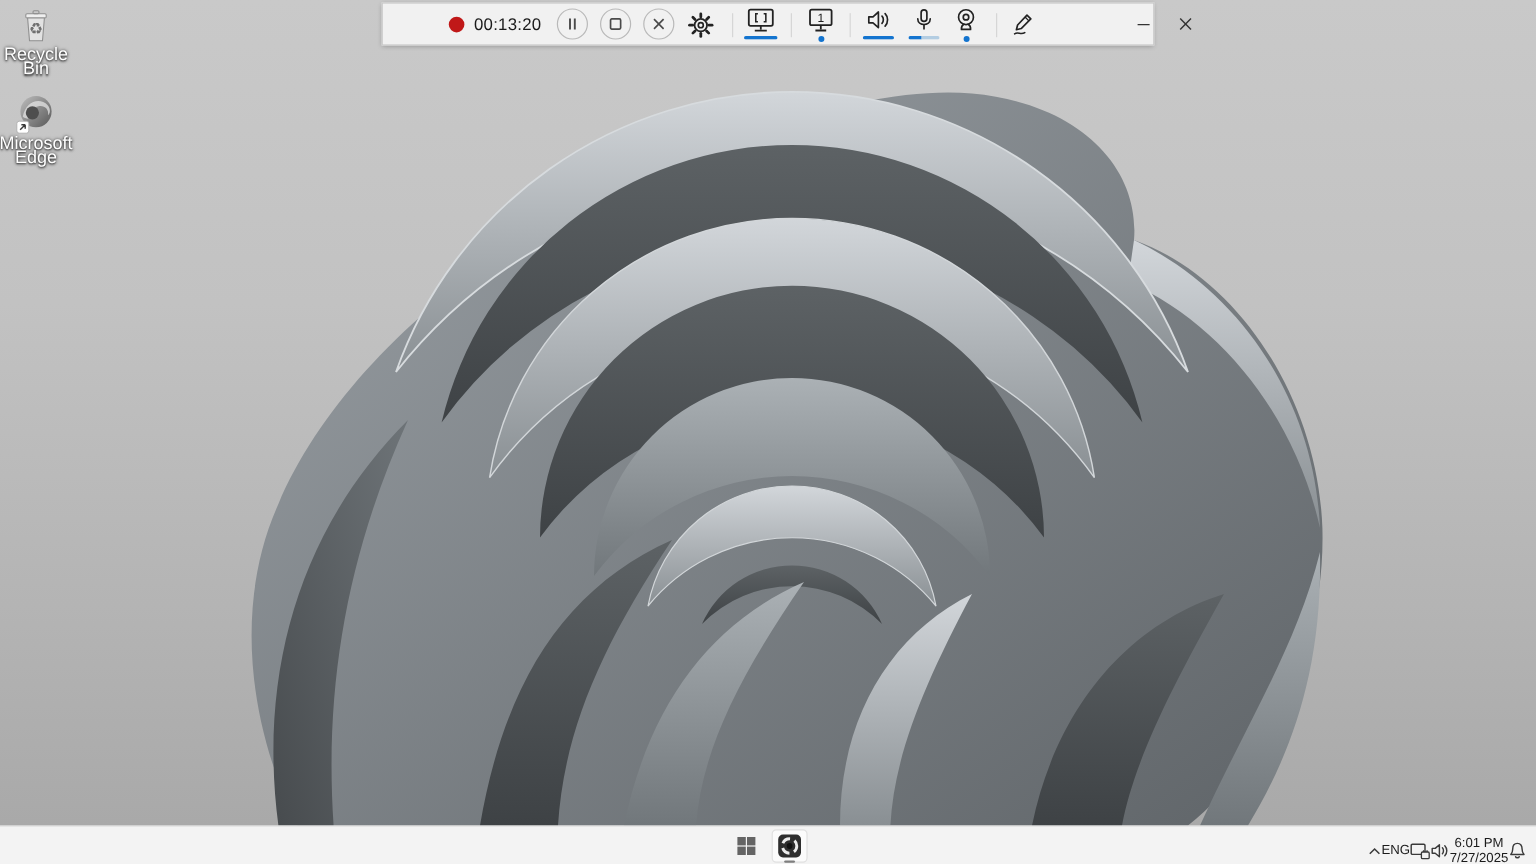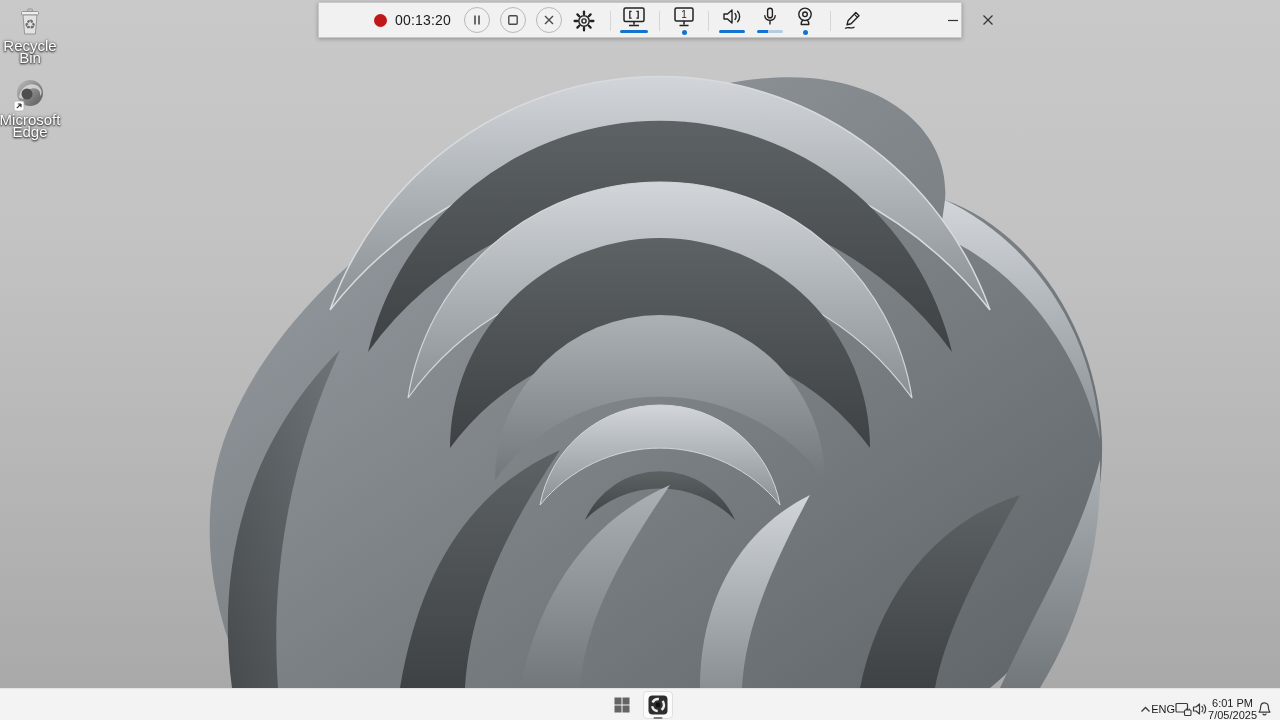--- a/index.html
+++ b/index.html
@@ -294,21 +294,21 @@
         </svg>
       </button>
       <button class="tray-item">
         <svg width="16" height="14" viewBox="0 0 16 14">
           <path d="M1.5 5 H4 L7.5 2 V12 L4 9 H1.5 Z" fill="none" stroke="#3a3a3a" stroke-width="1.2" stroke-linejoin="round"></path>
           <path d="M10 4.5 C11.2 5.8 11.2 8.2 10 9.5 M12 2.8 C14.2 5 14.2 9 12 11.2" fill="none" stroke="#3a3a3a" stroke-width="1.2" stroke-linecap="round"></path>
         </svg>
       </button>
       <button class="tray-clock" style="background:none;border:none;cursor:pointer">
         <div>6:01 PM</div>
-        <div>7/05/2025</div>
+        <div>7/27/2025</div>
       </button>
       <button class="tray-item">
         <svg width="15" height="16" viewBox="0 0 15 16">
           <path d="M7.5 1.8 C4.8 1.8 3.6 4 3.6 6.4 C3.6 9.2 2.6 10.4 2 11.1 H13 C12.4 10.4 11.4 9.2 11.4 6.4 C11.4 4 10.2 1.8 7.5 1.8 Z" fill="none" stroke="#3a3a3a" stroke-width="1.2" stroke-linejoin="round"></path>
           <path d="M6 13 C6.3 14.1 8.7 14.1 9 13" fill="none" stroke="#3a3a3a" stroke-width="1.2" stroke-linecap="round"></path>
         </svg>
       </button>
     </div>
   </div>
 </div>

